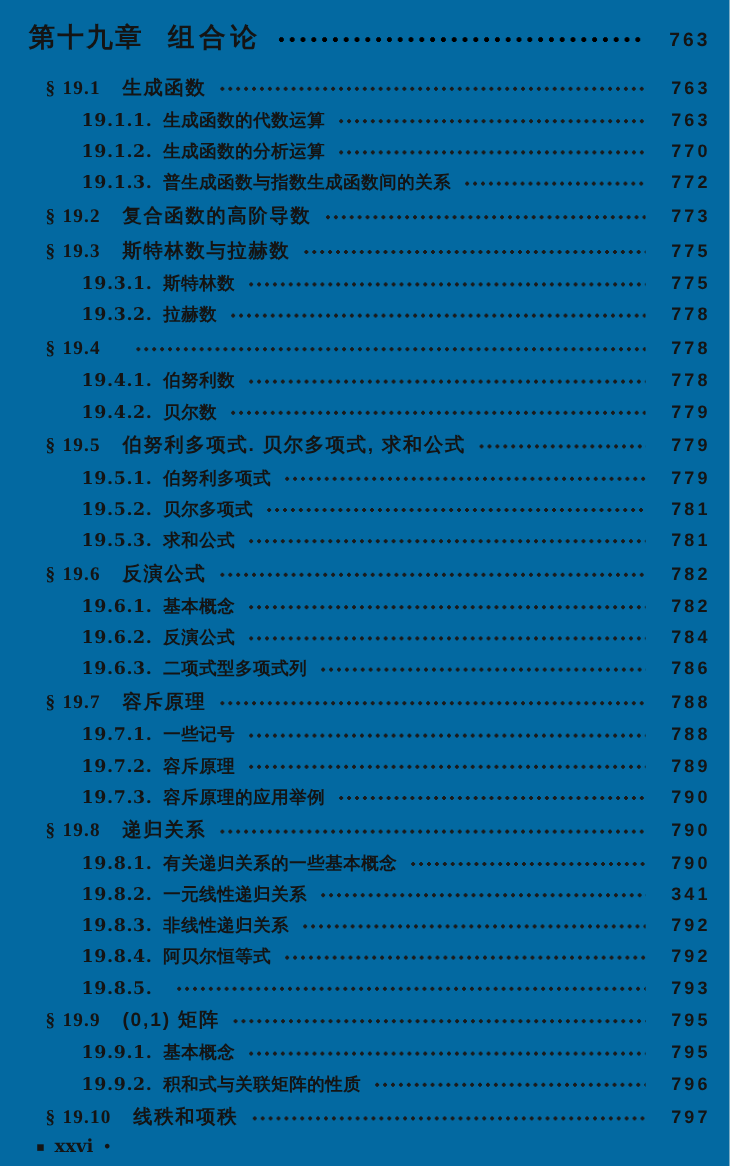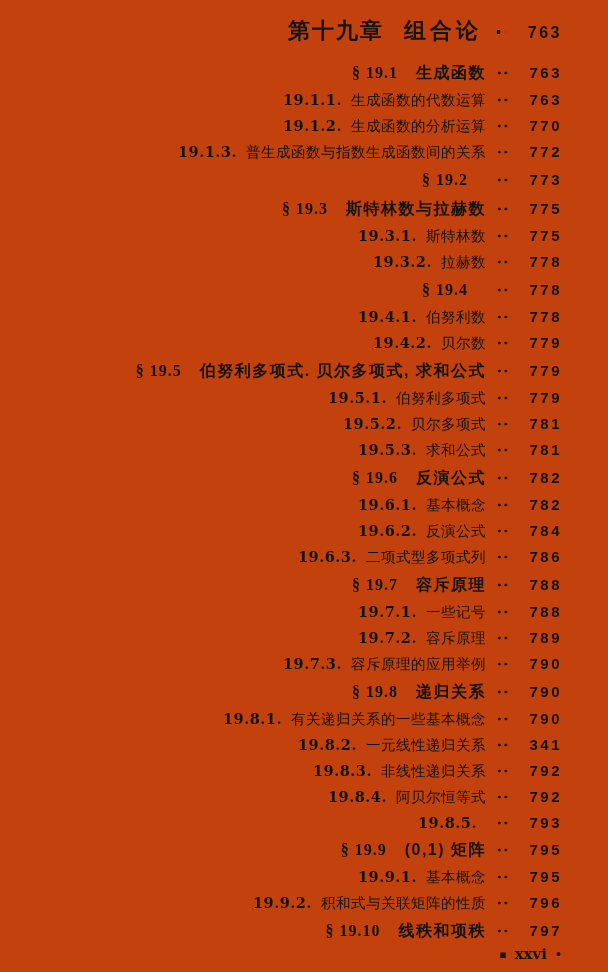--- a/index.html
+++ b/index.html
@@ -6,28 +6,27 @@
     margin: 0;
     padding: 0;
     background: #e9e9e6;
     font-family: "Liberation Sans", sans-serif;
   }
   .page {
     position: relative;
     width: 608px;
     height: 972px;
     margin: 0 auto;
-    background: #c2410c;
+    background: #0369a1;
     color: #141414;
     box-sizing: border-box;
-    padding: 14px 46px 10px 24px;
+    padding: 14px 16px 10px 24px;
     display: flex;
     flex-direction: column;
     overflow: hidden;
-    align-items: flex-end;
   }
   .row {
     display: flex;
     align-items: baseline;
     white-space: nowrap;
   }
   
   .chapter {
     font-size: 22px;
     font-weight: 700;
@@ -71,21 +70,21 @@
     margin: 2px 0;
     padding-left: 44px;
   }
   .sub .num {
     margin-right: 9px;
     letter-spacing: 0.5px;
     font-family: "DejaVu Serif", serif;
   }
   .sub .title {
     letter-spacing: 0.5px;
-    font-weight: 400;
+    font-weight: 700;
   }
   
   .leader {
     flex: 1 1 auto;
     align-self: center;
     height: 10px;
     margin: 0 8px 0 10px;
     background-image: radial-gradient(circle, #1a1a1a 1.35px, rgba(0,0,0,0) 1.6px);
     background-size: 6.6px 10px;
     background-repeat: repeat-x;
@@ -146,20 +145,21 @@
     <span class="pg">770</span>
   </div>
   <div class="row sub">
     <span class="num">19.1.3.</span>
     <span class="title">普生成函数与指数生成函数间的关系</span>
     <span class="leader"></span>
     <span class="pg">772</span>
   </div>
   <div class="row sec">
     <span class="num">§ 19.2</span>
+    <span class="title">复合函数的高阶导数</span>
     <span class="leader"></span>
     <span class="pg">773</span>
   </div>
   <div class="row sec">
     <span class="num">§ 19.3</span>
     <span class="title">斯特林数与拉赫数</span>
     <span class="leader"></span>
     <span class="pg">775</span>
   </div>
   <div class="row sub">

